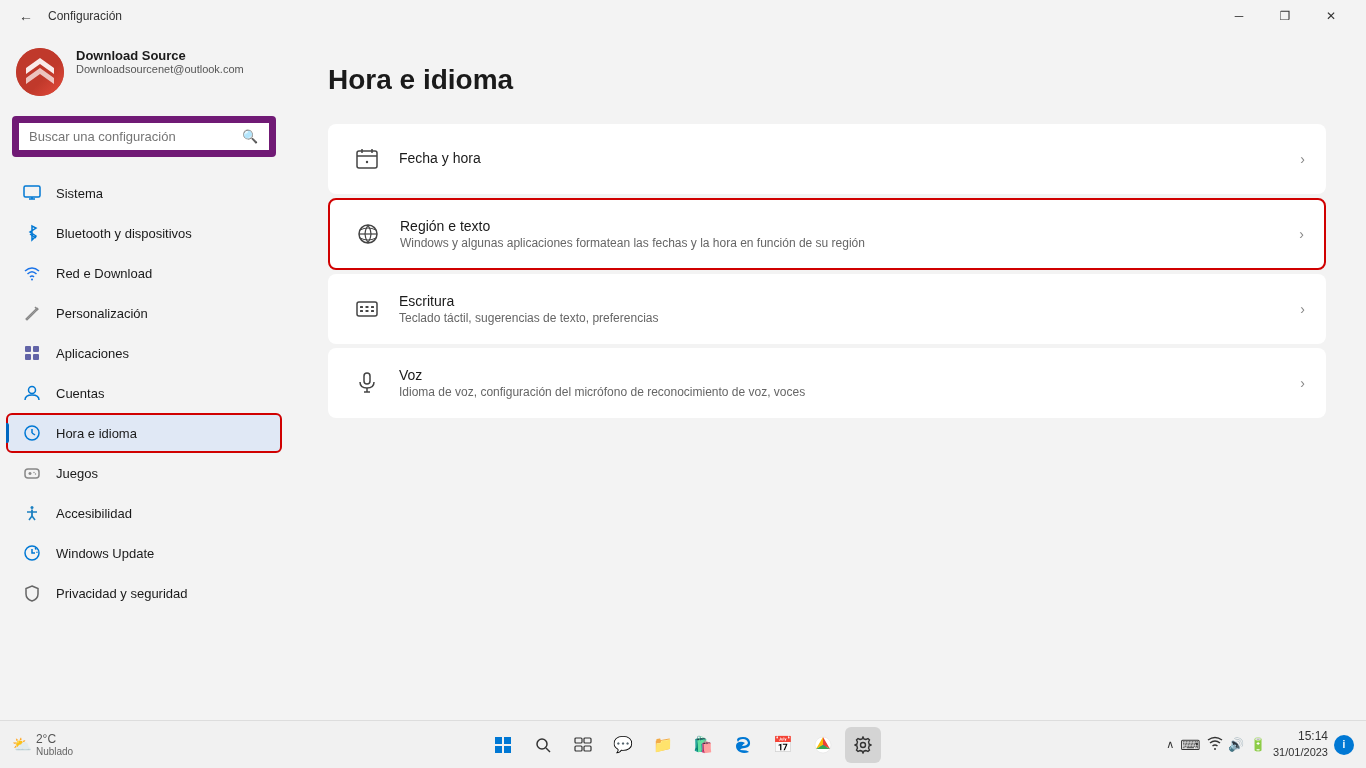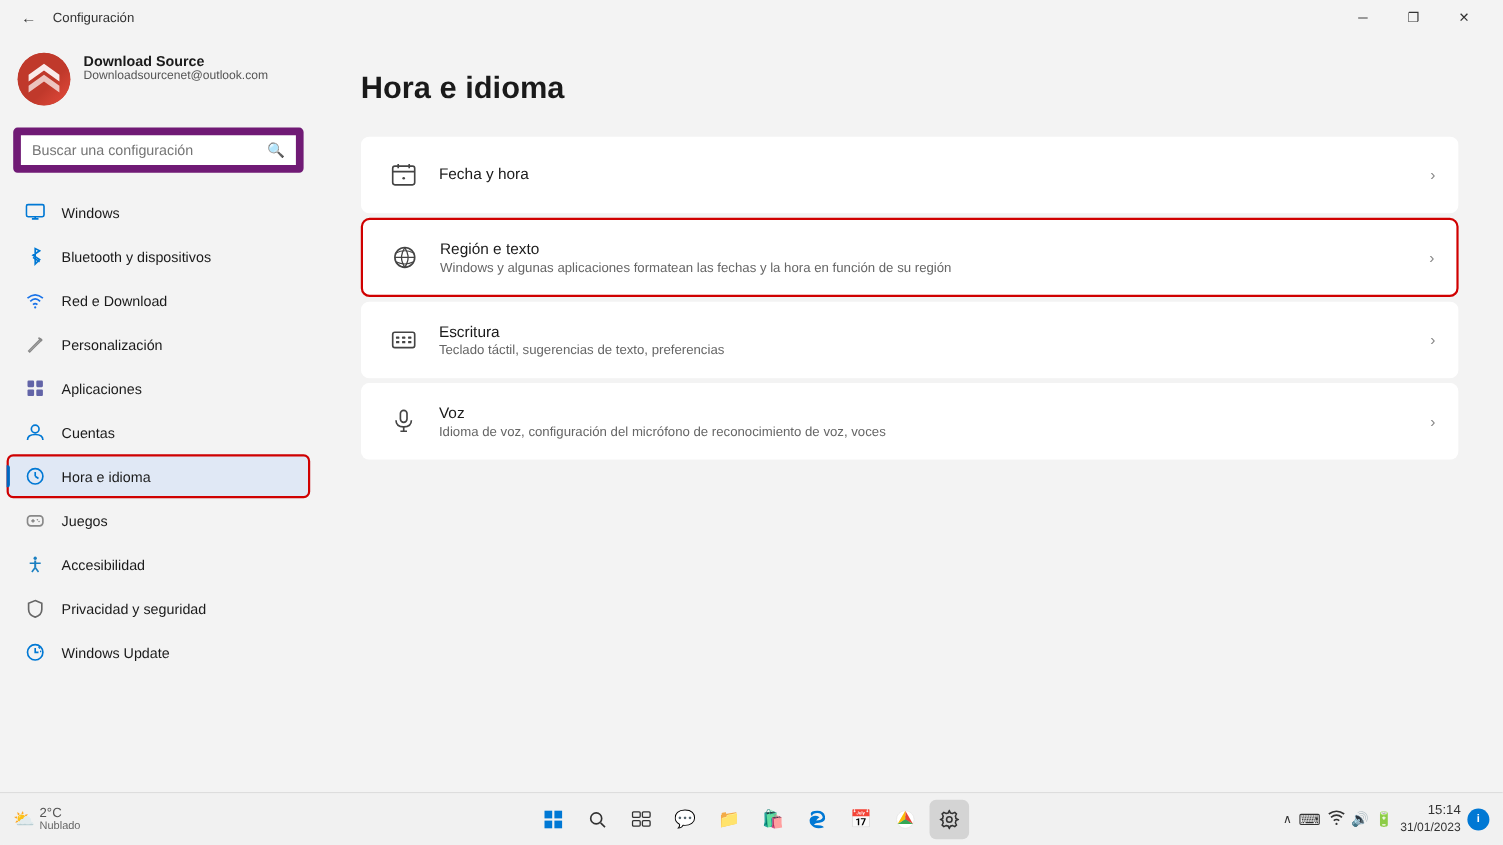--- a/index.html
+++ b/index.html
@@ -225,21 +225,21 @@
     <div>
 
       <div class="nav-item">
         <div class="nav-icon">
           <svg width="18" height="18" viewBox="0 0 18 18" fill="none">
             <rect x="1" y="2" width="16" height="11" rx="1.5" stroke="#0078d4" stroke-width="1.5" fill="none"></rect>
             <line x1="6" y1="15" x2="12" y2="15" stroke="#0078d4" stroke-width="1.5"></line>
             <line x1="9" y1="13" x2="9" y2="15" stroke="#0078d4" stroke-width="1.5"></line>
           </svg>
         </div>
-        <span>Windows</span>
+        <span>Sistema</span>
       </div>
 
       <div class="nav-item">
         <div class="nav-icon">
           <svg width="18" height="18" viewBox="0 0 18 18" fill="none">
             <path d="M9 2 L9 16 L13 12 L7 8 L13 4 Z" stroke="#0078d4" stroke-width="1.5" fill="none"></path>
             <line x1="7" y1="10" x2="13" y2="14" stroke="#0078d4" stroke-width="1.5"></line>
           </svg>
         </div>
         <span>Bluetooth y dispositivos</span>
@@ -323,35 +323,35 @@
             <line x1="9" y1="12" x2="6" y2="16" stroke="#1a7fc1" stroke-width="1.5"></line>
             <line x1="9" y1="12" x2="12" y2="16" stroke="#1a7fc1" stroke-width="1.5"></line>
           </svg>
         </div>
         <span>Accesibilidad</span>
       </div>
 
       <div class="nav-item">
         <div class="nav-icon">
           <svg width="18" height="18" viewBox="0 0 18 18" fill="none">
-            <path d="M9 2 L15 4.5 L15 10 Q15 15 9 17 Q3 15 3 10 L3 4.5 Z" stroke="#666" stroke-width="1.5" fill="none"></path>
-          </svg>
-        </div>
-        <span>Privacidad y seguridad</span>
-      </div>
-
-      <div class="nav-item">
-        <div class="nav-icon">
-          <svg width="18" height="18" viewBox="0 0 18 18" fill="none">
             <circle cx="9" cy="9" r="7" stroke="#0078d4" stroke-width="1.5"></circle>
             <path d="M9 5 L9 9 L12 9" stroke="#0078d4" stroke-width="1.5" fill="none"></path>
             <path d="M12 4 Q14 6 14 9" stroke="#0078d4" stroke-width="1.2" fill="none" stroke-dasharray="2"></path>
           </svg>
         </div>
         <span>Windows Update</span>
+      </div>
+
+      <div class="nav-item">
+        <div class="nav-icon">
+          <svg width="18" height="18" viewBox="0 0 18 18" fill="none">
+            <path d="M9 2 L15 4.5 L15 10 Q15 15 9 17 Q3 15 3 10 L3 4.5 Z" stroke="#666" stroke-width="1.5" fill="none"></path>
+          </svg>
+        </div>
+        <span>Privacidad y seguridad</span>
       </div>
 
     </div>
   </div>
 
   <div class="content">
     <h1 class="page-title">Hora e idioma</h1>
 
     <div class="settings-list">
 

